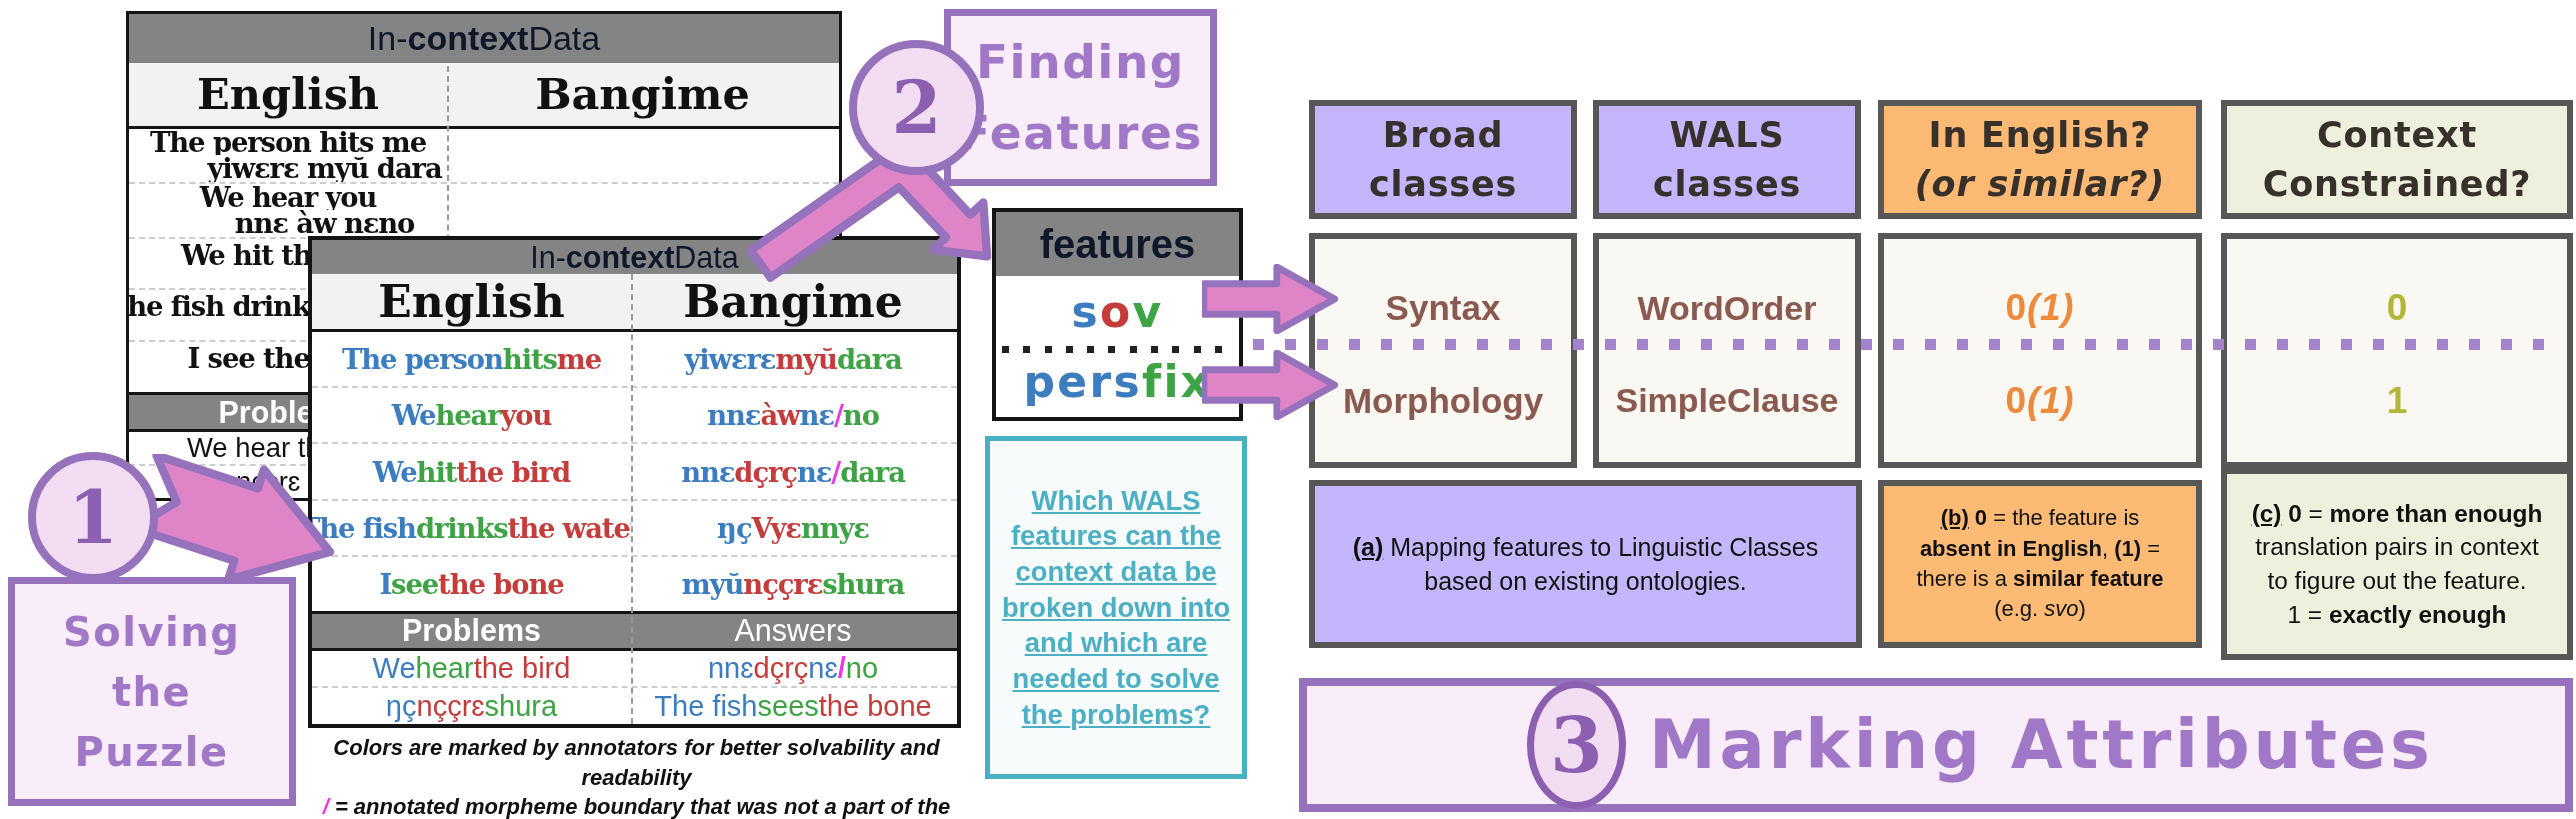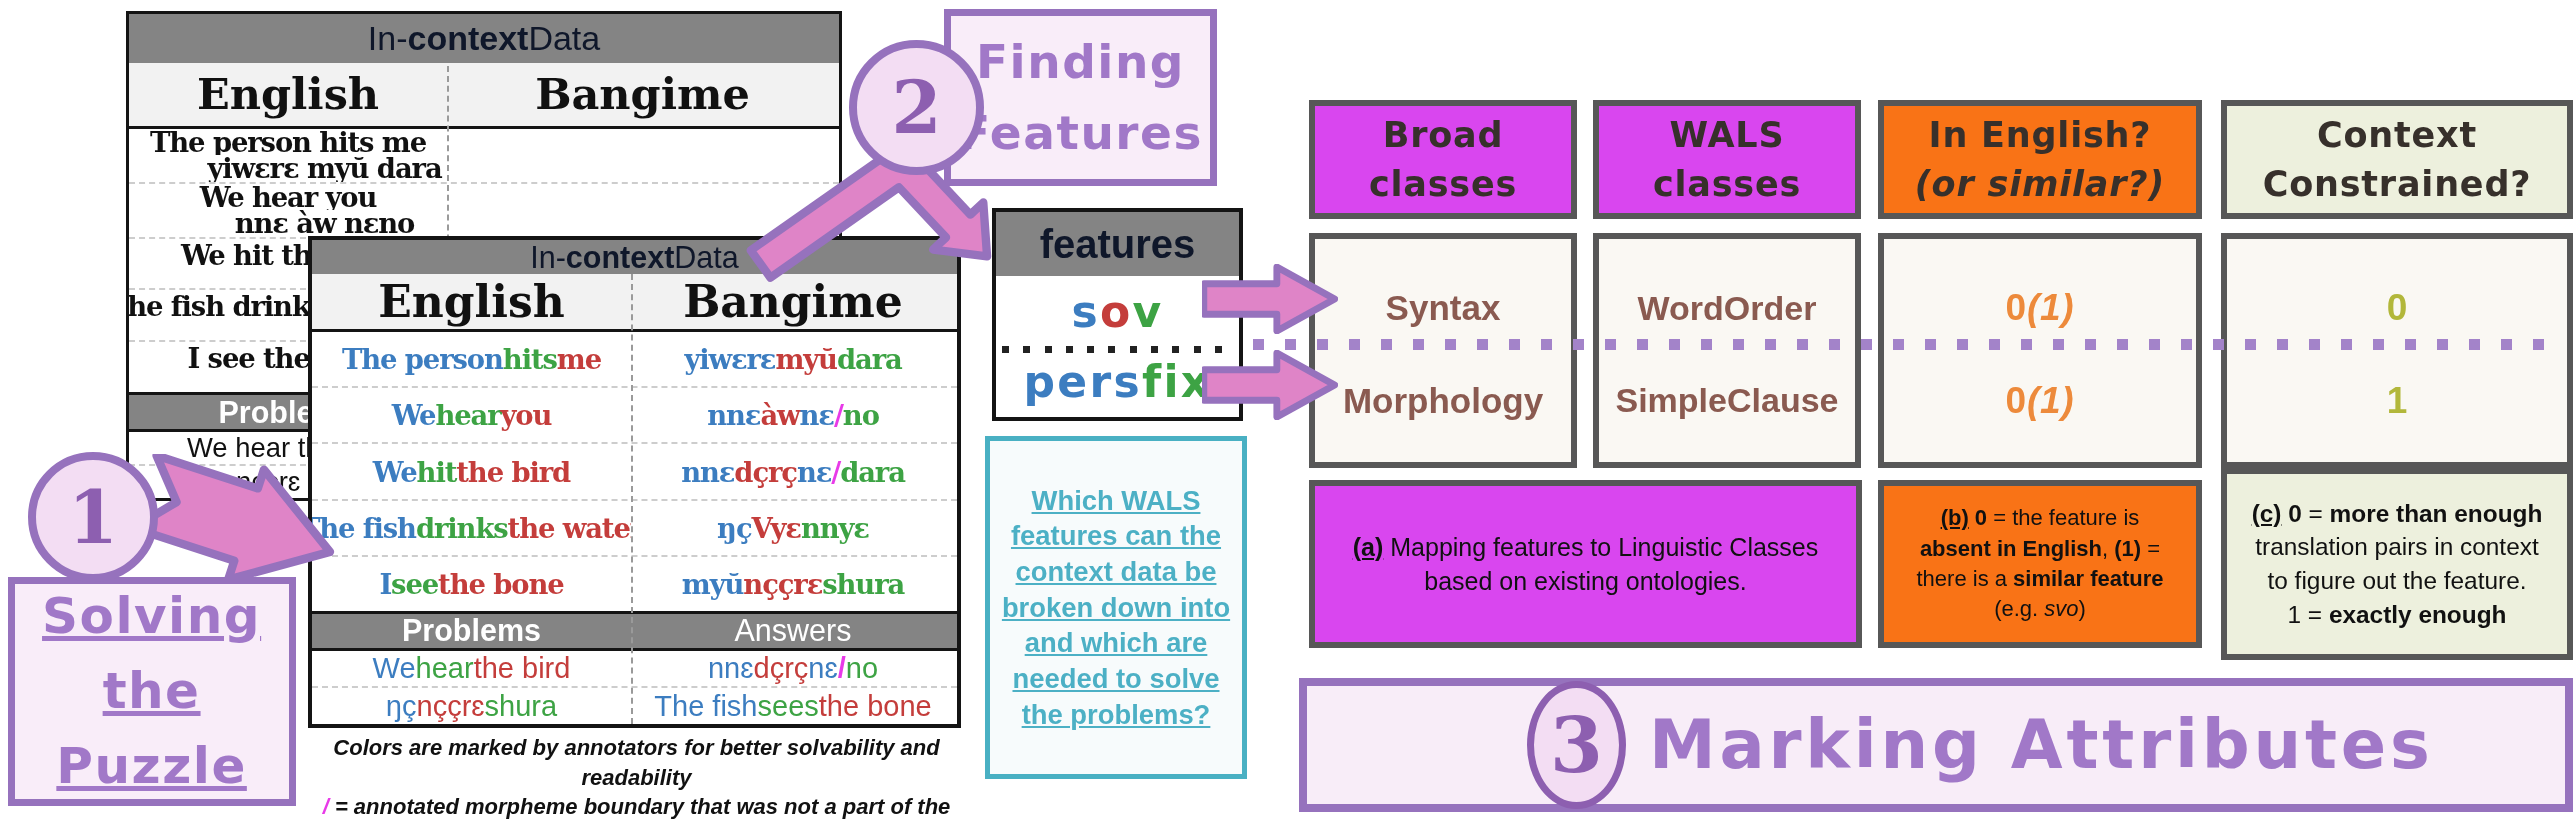--- a/index.html
+++ b/index.html
@@ -79,21 +79,21 @@
   .rcell{flex:1;display:flex;align-items:center;justify-content:center;font-weight:bold;}
   .rnote{display:flex;align-items:center;justify-content:center;text-align:center;
          color:#111;line-height:1.38;padding:7.6px 20px;}
 
   .col-broad{left:1309px;width:268px;}
   .col-wals{left:1593px;width:268px;}
   .col-eng{left:1878px;width:324px;}
   .col-ctx{left:2221px;width:352px;}
   .rowhead{top:100px;height:119px;}
   .rowbody{top:233px;height:235px;}
-  .bg-beige{background:#d946ef;} .bg-peach{background:#f97316;} .bg-olive{background:#edf0dd;}
+  .bg-beige{background:#c4b5fd;} .bg-peach{background:#fdba74;} .bg-olive{background:#edf0dd;}
   .broad-txt{font-size:35px;color:#8a5a50;}
   .wals-txt{font-size:34px;color:#8a5a50;}
   .eng-txt{font-size:37px;color:#ed8a3b;letter-spacing:0.8px;}
   .ctx-txt{font-size:37px;color:#b2b73a;}
   .note-a{top:480px;height:168px;width:553px;left:1309px;font-size:25px;}
   .note-b{top:480px;height:168px;font-size:22px;}
   .note-c{top:468px;height:192px;font-size:24.4px;}
 
   
   .dotline{position:absolute;left:1253px;top:339px;width:1306px;height:11.4px;z-index:10;
@@ -102,21 +102,21 @@
   
   .stepcircle{position:absolute;border:8.4px solid #9672bd;background:#f3ddf3;border-radius:50%;
               display:flex;align-items:center;justify-content:center;z-index:20;
               font-family:"DejaVu Serif",serif;font-weight:bold;color:#8d5fb0;}
   .stepbox{position:absolute;border:7.6px solid #9672bd;background:#f9edf9;box-sizing:border-box;
            display:flex;align-items:center;justify-content:center;text-align:center;z-index:18;
            font-family:"DejaVu Sans",sans-serif;font-weight:bold;color:#a178c8;
            letter-spacing:1.5px;line-height:1.5;}
   .c1circle{left:28px;top:452px;width:114px;height:114px;font-size:72px;}
   .c2circle{left:849px;top:40px;width:119px;height:119px;font-size:72px;}
-  .box1{left:7.6px;top:577px;width:288px;height:229px;font-size:50px;padding:0 21.3px;text-decoration:underline;}
+  .box1{left:7.6px;top:577px;width:288px;height:229px;font-size:40px;padding:0 21.3px;}
   .box2{left:944px;top:9.1px;width:273px;height:177px;font-size:47px;padding:0 9.1px;}
 
   .banner{position:absolute;left:1299px;top:678px;width:1274px;height:134px;box-sizing:border-box;
           border:8.4px solid #9672bd;background:#f8edf8;z-index:5;}
   .banner-circle{position:absolute;left:1527px;top:681px;width:99px;height:128px;border-radius:50%;
           border:7.6px solid #8d5fb0;background:#f3ddf3;box-sizing:border-box;z-index:22;
           display:flex;align-items:center;justify-content:center;
           font-family:"DejaVu Serif",serif;font-weight:bold;font-size:76px;color:#8d5fb0;}
   .banner-text{position:absolute;left:1649px;top:678px;height:134px;display:flex;align-items:center;
           z-index:22;font-family:"DejaVu Sans",sans-serif;font-weight:bold;font-size:67px;

